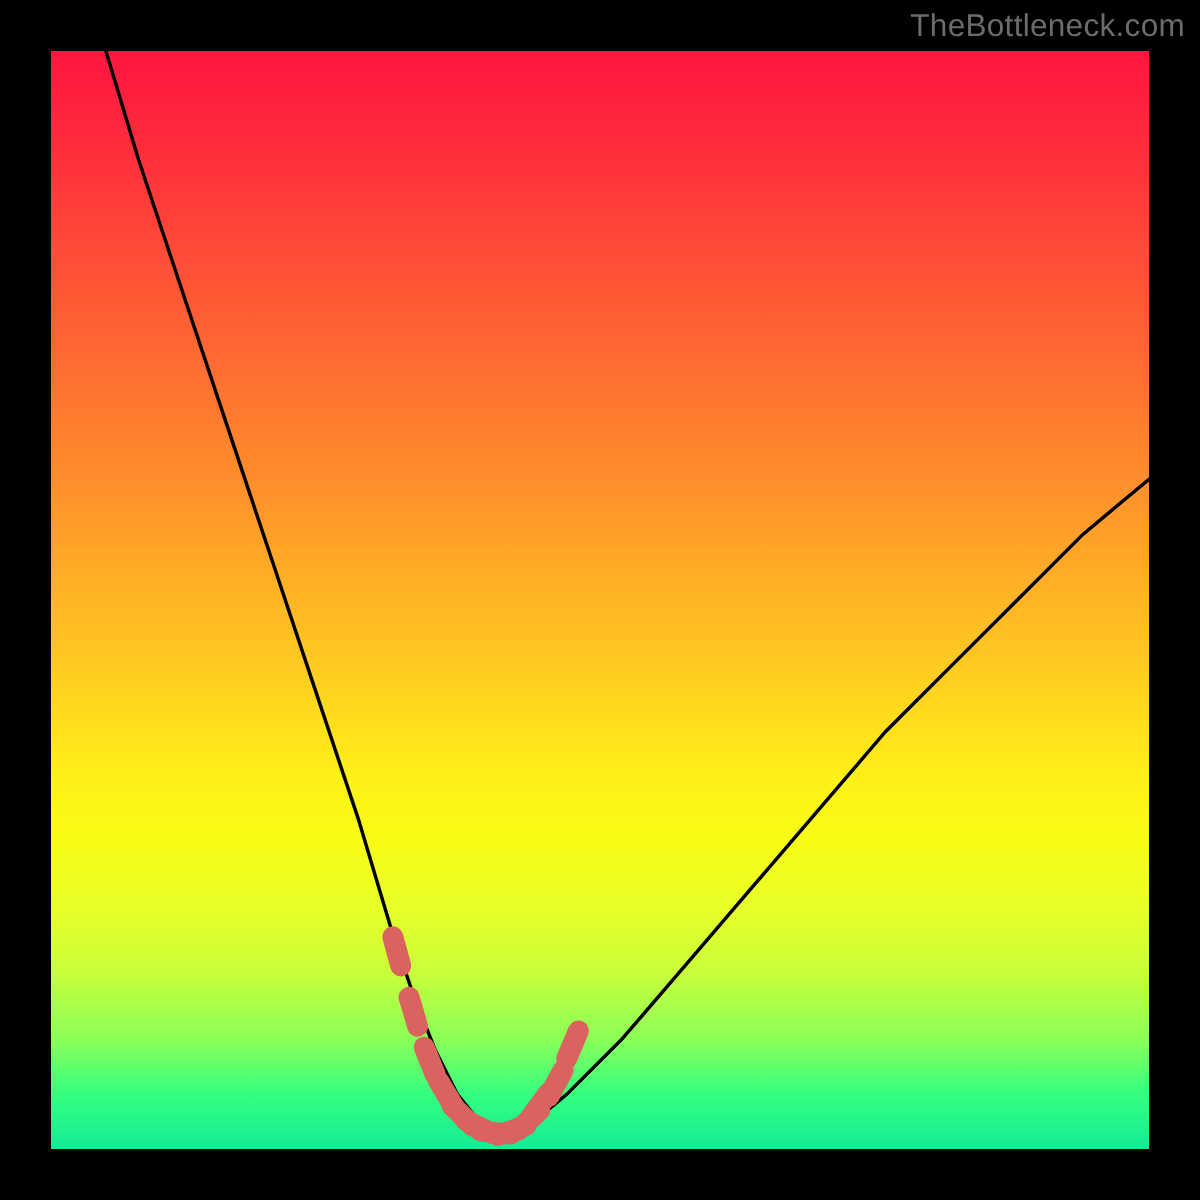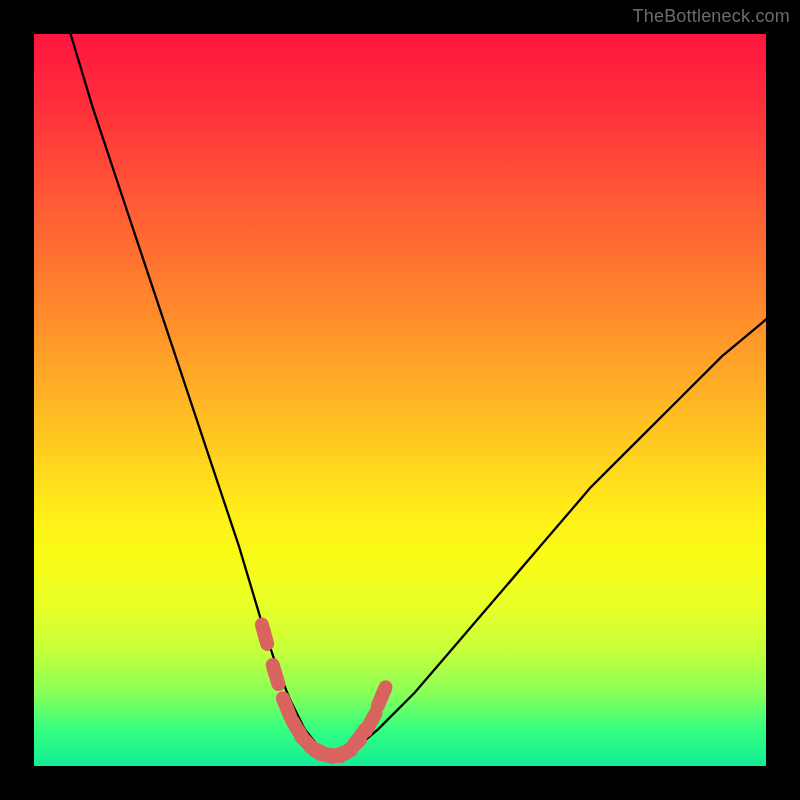--- a/index.html
+++ b/index.html
@@ -46,21 +46,21 @@
     left: 0;
     top: 0;
     width: 732px;
     height: 732px;
   }
   .watermark {
     position: absolute;
     top: 6px;
     right: 10px;
     color: #6b6b6b;
-    font-size: 18px;
+    font-size: 21px;
     font-weight: 400;
     letter-spacing: 0.2px;
     user-select: none;
   }
 </style>
 </head>
 <body>
 
 <div class="frame">
   <div class="watermark">TheBottleneck.com</div>

